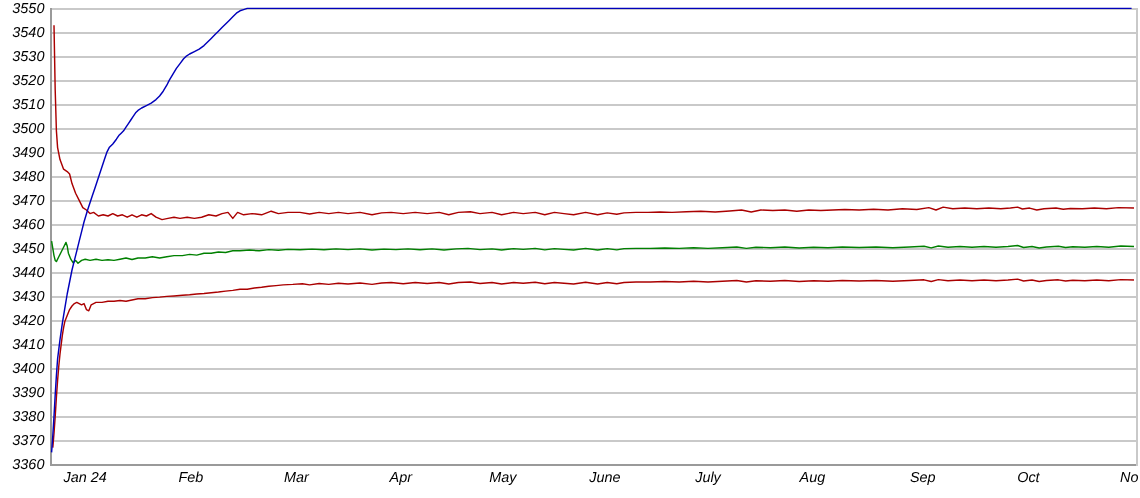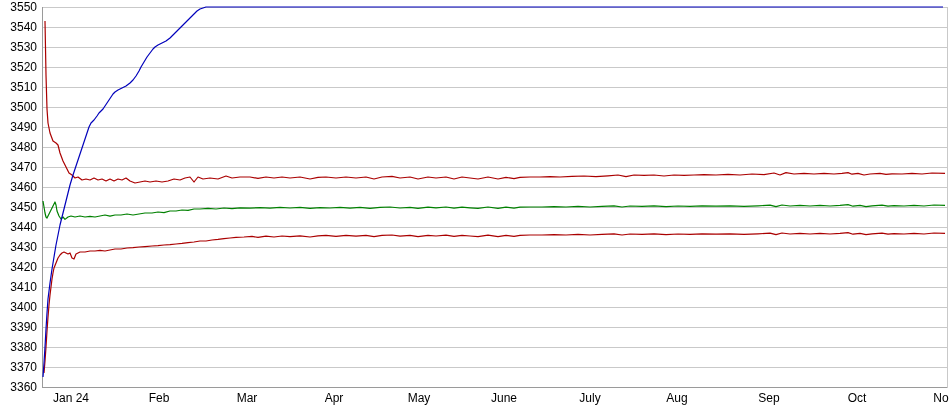--- a/index.html
+++ b/index.html
@@ -1,17 +1,17 @@
 <!DOCTYPE html>
 <html><head>
 <meta charset="utf-8">
 <style>
   html,body{margin:0;padding:0;background:#fff;}
   .stage{position:relative;width:950px;height:415px;background:#fff;overflow:hidden;
-         font-family:"Liberation Sans",sans-serif;}
+         font-family:"Liberation Sans",sans-serif;font-style:italic;}
   svg text{font-family:"Liberation Sans",sans-serif;}
 </style>
 </head>
 <body>
 
 <div class="stage">
   <svg id="chart" width="950" height="415" viewBox="0 0 950 415">
       <line x1="42" y1="7.5" x2="948" y2="7.5" stroke="#c9c9c9" stroke-width="1" shape-rendering="crispEdges"></line>
       <text x="37" y="11" text-anchor="end" fill="#000000" font-size="12px">3550</text>
       <line x1="42" y1="27.5" x2="948" y2="27.5" stroke="#c9c9c9" stroke-width="1" shape-rendering="crispEdges"></line>

